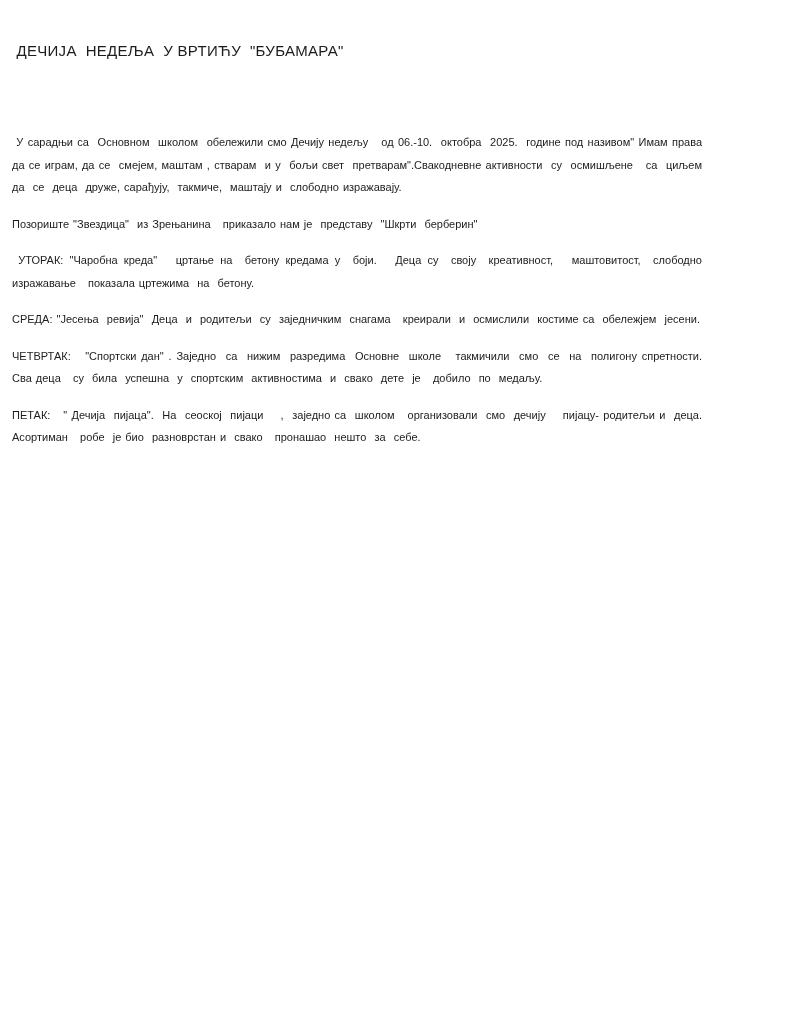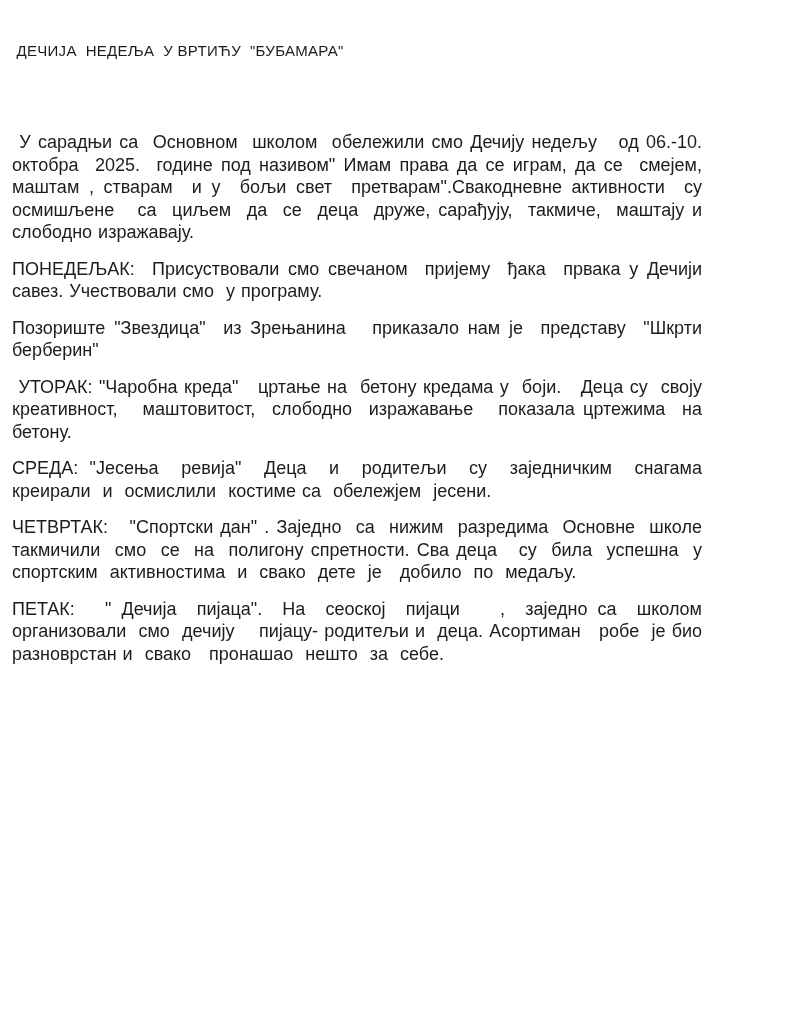--- a/index.html
+++ b/index.html
@@ -23,39 +23,38 @@
   }
   .doc-title {
     font-size: 15px;
     font-weight: 400;
     letter-spacing: 0.3px;
     margin: 0 0 72px 0;
     white-space: pre-wrap;
     color: #1c1c1c;
   }
   .doc-paragraph {
-    font-size: 18px;
+    font-size: 11px;
     line-height: 22.5px;
     margin: 0 0 14px 0;
     text-align: justify;
     text-justify: inter-word;
     white-space: pre-wrap;
     color: #1c1c1c;
     word-spacing: 1px;
   }
 </style>
 </head>
 <body>
 
 <div class="page">
   <h1 class="doc-title"> ДЕЧИЈА  НЕДЕЉА  У ВРТИЋУ  "БУБАМАРА"</h1>
 
   <p class="doc-paragraph"> У сарадњи са  Основном  школом  обележили смо Дечију недељу   од 06.-10.  октобра  2025.  године под називом" Имам права да се играм, да се  смејем, маштам , стварам  и у  бољи свет  претварам".Свакодневне активности  су  осмишљене   са  циљем  да  се  деца  друже, сарађују,  такмиче,  маштају и  слободно изражавају.</p>
 
-  <p class="doc-paragraph">ПОНЕДЕЉАК:  Присуствовали смо свечаном  пријему  ђака  првака у Дечији  савез. Учествовали смо  у програму.</p>
 
   <p class="doc-paragraph">Позориште "Звездица"  из Зрењанина   приказало нам је  представу  "Шкрти  берберин"</p>
 
   <p class="doc-paragraph"> УТОРАК: "Чаробна креда"   цртање на  бетону кредама у  боји.   Деца су  своју  креативност,   маштовитост,  слободно  изражавање   показала цртежима  на  бетону.</p>
 
   <p class="doc-paragraph">СРЕДА: "Јесења  ревија"  Деца  и  родитељи  су  заједничким  снагама   креирали  и  осмислили  костиме са  обележјем  јесени.</p>
 
   <p class="doc-paragraph">ЧЕТВРТАК:   "Спортски дан" . Заједно  са  нижим  разредима  Основне  школе   такмичили  смо  се  на  полигону спретности. Сва деца   су  била  успешна  у  спортским  активностима  и  свако  дете  је   добило  по  медаљу.</p>
 
   <p class="doc-paragraph">ПЕТАК:   " Дечија  пијаца".  На  сеоској  пијаци    ,  заједно са  школом   организовали  смо  дечију    пијацу- родитељи и  деца. Асортиман   робе  је био  разноврстан и  свако   пронашао  нешто  за  себе.</p>

